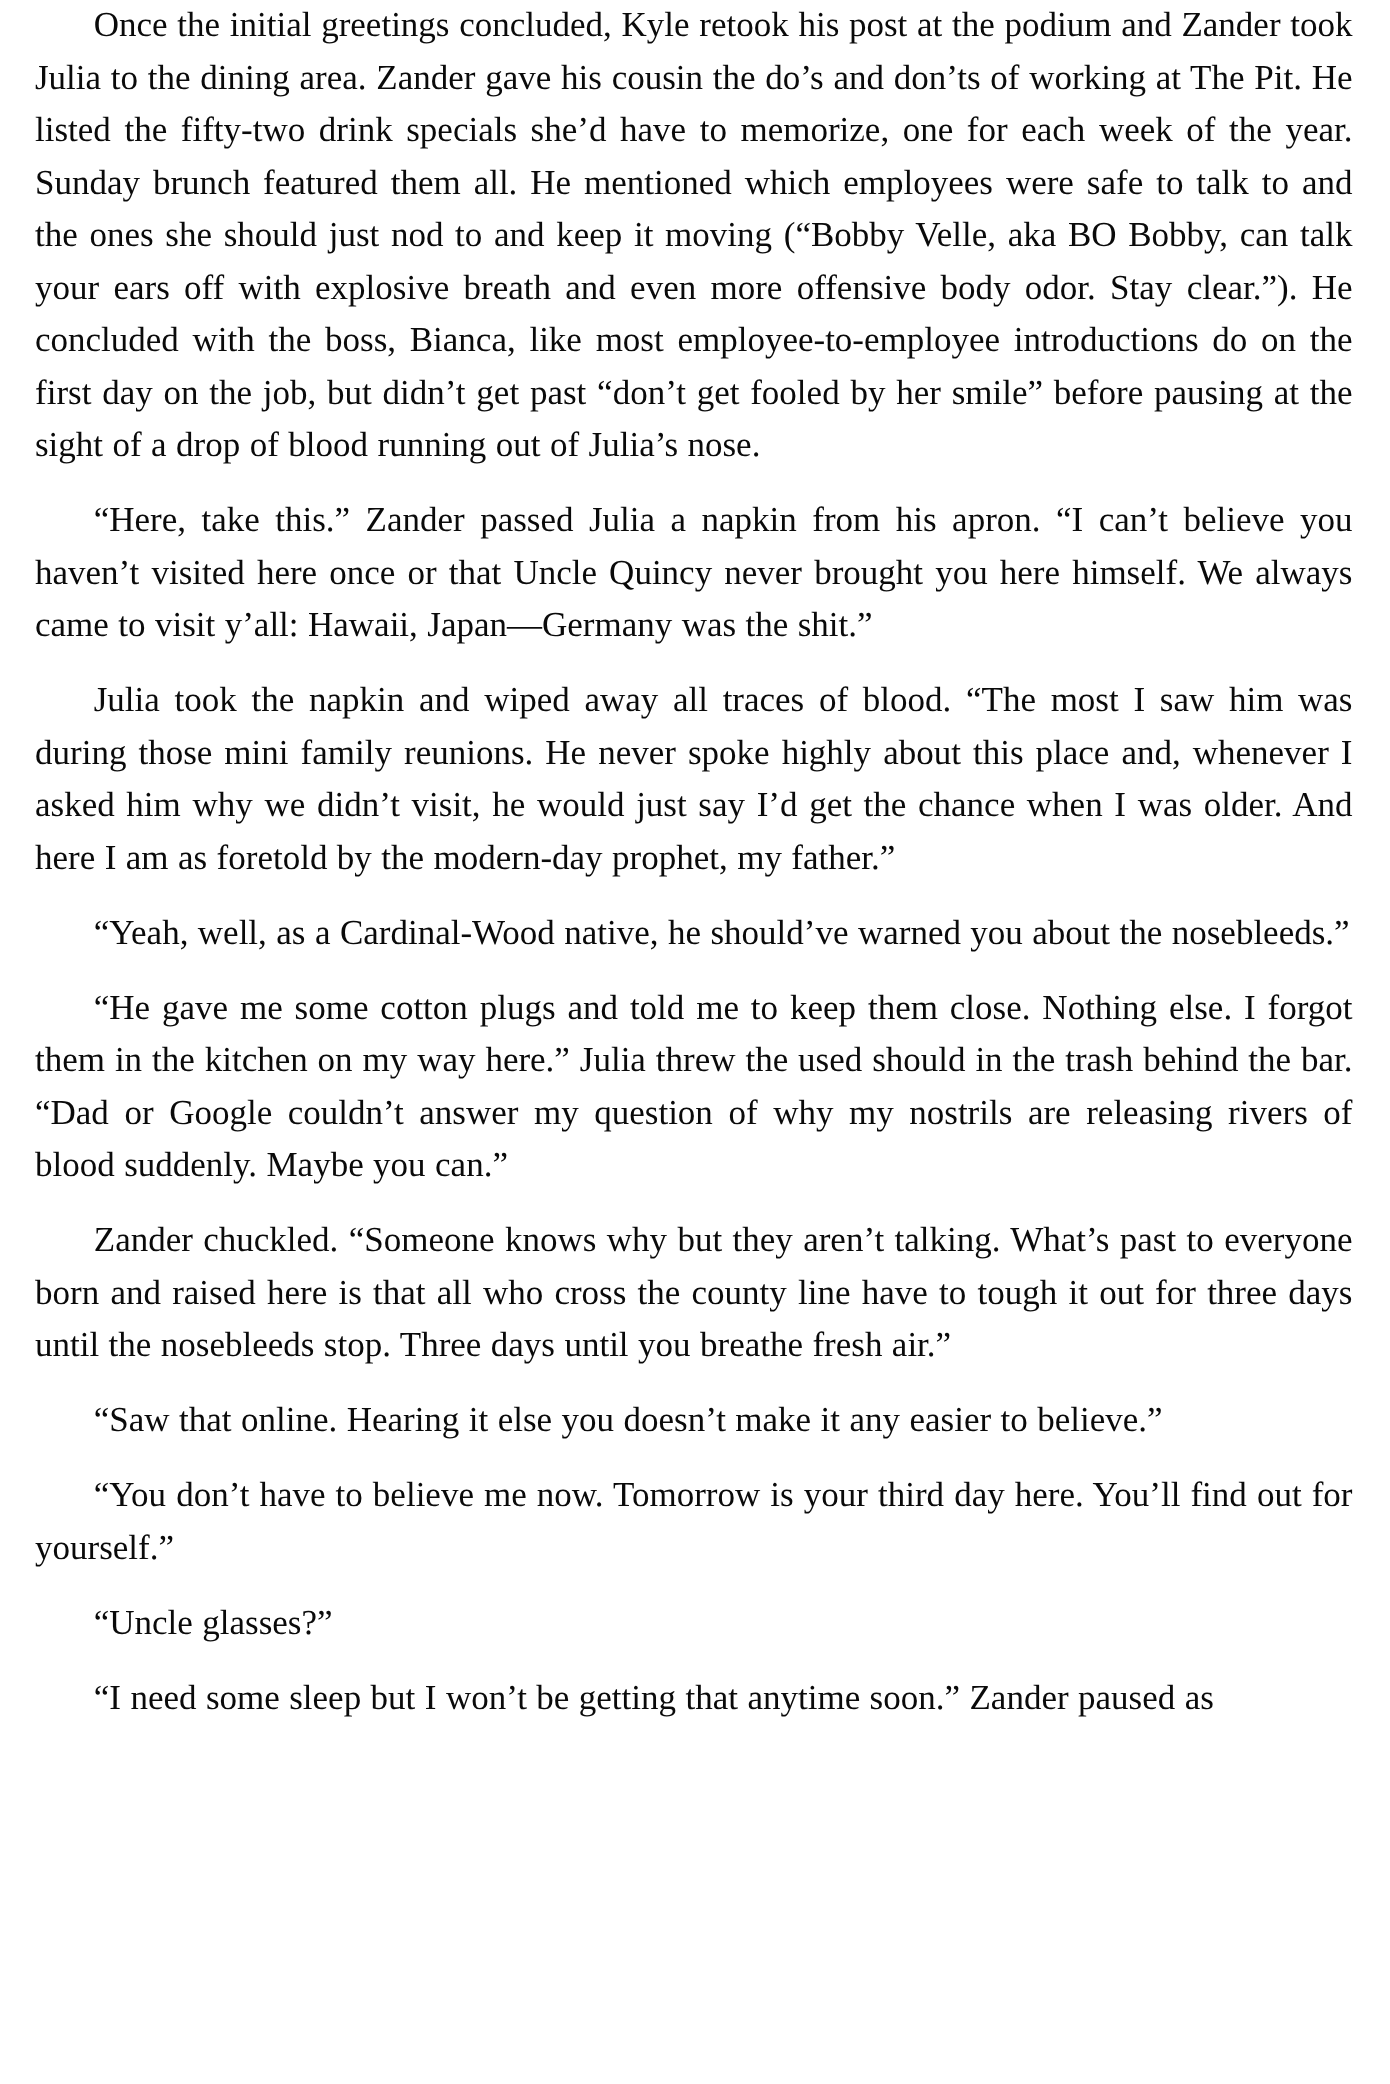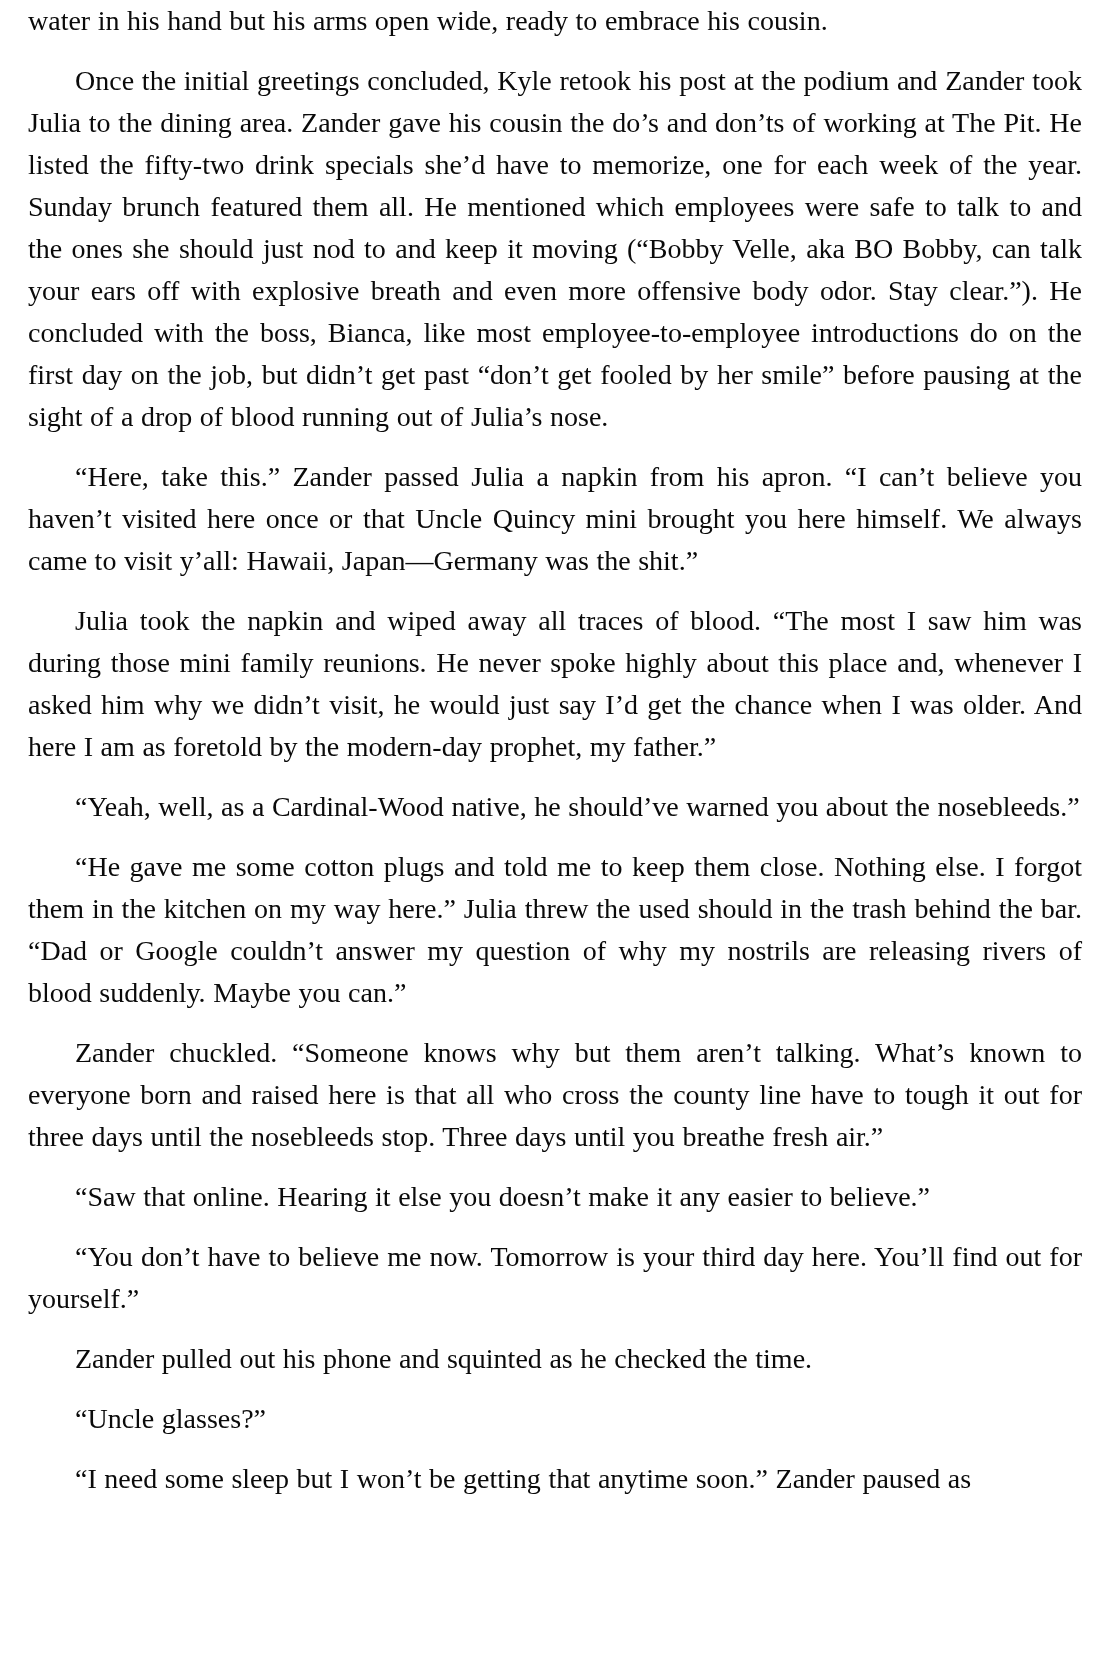--- a/index.html
+++ b/index.html
@@ -30,25 +30,23 @@
     text-indent: 47px;
   }
   .page p:last-child {
     margin-bottom: 0;
   }
 </style>
 </head>
 <body>
 
 <div class="page">
-  <p>water in his hand but his arms open wide, ready to embrace his cousin.</p>
   <p class="indent">Once the initial greetings concluded, Kyle retook his post at the podium and Zander took Julia to the dining area. Zander gave his cousin the do’s and don’ts of working at The Pit. He listed the fifty-two drink specials she’d have to memorize, one for each week of the year. Sunday brunch featured them all. He mentioned which employees were safe to talk to and the ones she should just nod to and keep it moving (“Bobby Velle, aka BO Bobby, can talk your ears off with explosive breath and even more offensive body odor. Stay clear.”). He concluded with the boss, Bianca, like most employee-to-employee introductions do on the first day on the job, but didn’t get past “don’t get fooled by her smile” before pausing at the sight of a drop of blood running out of Julia’s nose.</p>
-  <p class="indent">“Here, take this.” Zander passed Julia a napkin from his apron. “I can’t believe you haven’t visited here once or that Uncle Quincy mini brought you here himself. We always came to visit y’all: Hawaii, Japan—Germany was the shit.”</p>
+  <p class="indent">“Here, take this.” Zander passed Julia a napkin from his apron. “I can’t believe you haven’t visited here once or that Uncle Quincy never brought you here himself. We always came to visit y’all: Hawaii, Japan—Germany was the shit.”</p>
   <p class="indent">Julia took the napkin and wiped away all traces of blood. “The most I saw him was during those mini family reunions. He never spoke highly about this place and, whenever I asked him why we didn’t visit, he would just say I’d get the chance when I was older. And here I am as foretold by the modern-day prophet, my father.”</p>
   <p class="indent">“Yeah, well, as a Cardinal-Wood native, he should’ve warned you about the nosebleeds.”</p>
   <p class="indent">“He gave me some cotton plugs and told me to keep them close. Nothing else. I forgot them in the kitchen on my way here.” Julia threw the used should in the trash behind the bar. “Dad or Google couldn’t answer my question of why my nostrils are releasing rivers of blood suddenly. Maybe you can.”</p>
-  <p class="indent">Zander chuckled. “Someone knows why but them aren’t talking. What’s known to everyone born and raised here is that all who cross the county line have to tough it out for three days until the nosebleeds stop. Three days until you breathe fresh air.”</p>
+  <p class="indent">Zander chuckled. “Someone knows why but they aren’t talking. What’s past to everyone born and raised here is that all who cross the county line have to tough it out for three days until the nosebleeds stop. Three days until you breathe fresh air.”</p>
   <p class="indent">“Saw that online. Hearing it else you doesn’t make it any easier to believe.”</p>
   <p class="indent">“You don’t have to believe me now. Tomorrow is your third day here. You’ll find out for yourself.”</p>
-  <p class="indent">Zander pulled out his phone and squinted as he checked the time.</p>
   <p class="indent">“Uncle glasses?”</p>
   <p class="indent">“I need some sleep but I won’t be getting that anytime soon.” Zander paused as</p>
 </div>
 
 </body></html>

